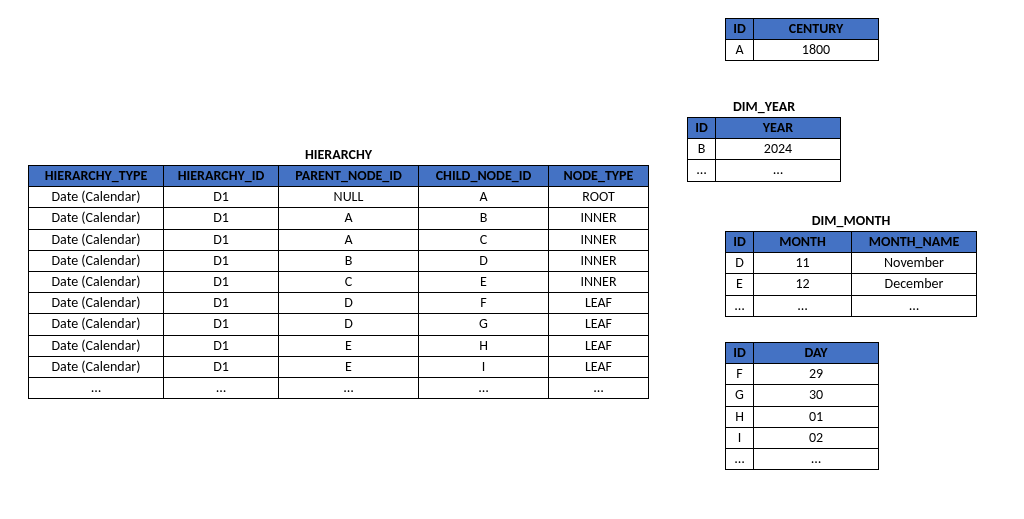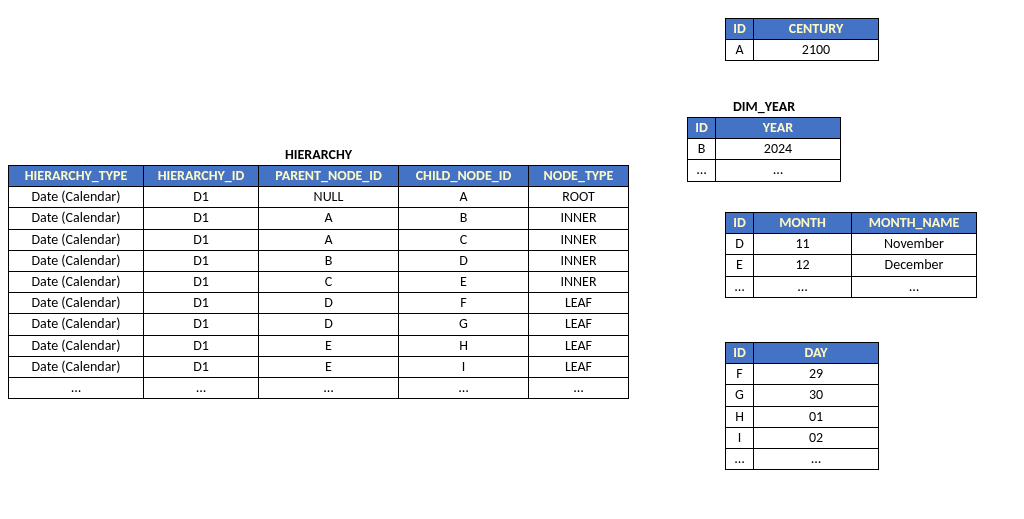--- a/index.html
+++ b/index.html
@@ -27,25 +27,25 @@
     }
     th, td {
       border: 1px solid #000;
       padding: 1px 6px;
       text-align: center;
       line-height: 1.3;
       font-size: 14px;
     }
     th {
       background: #4472C4;
-      color: #fef9c3;
+      color: #000000;
       font-weight: bold;
     }
     
-    #hierarchy-block { left: 8px; top: 146px; }
+    #hierarchy-block { left: 28px; top: 146px; }
     #century-block { left: 725px; top: 18px; }
     #year-block { left: 687px; top: 98px; }
     #month-block { left: 725px; top: 212px; }
     #day-block { left: 725px; top: 342px; }
     
     #hierarchy-table th:nth-child(1), #hierarchy-table td:nth-child(1) { min-width: 135px; }
     #hierarchy-table th:nth-child(2), #hierarchy-table td:nth-child(2) { min-width: 115px; }
     #hierarchy-table th:nth-child(3), #hierarchy-table td:nth-child(3) { min-width: 140px; }
     #hierarchy-table th:nth-child(4), #hierarchy-table td:nth-child(4) { min-width: 130px; }
     #hierarchy-table th:nth-child(5), #hierarchy-table td:nth-child(5) { min-width: 100px; }
@@ -150,21 +150,21 @@
   <table id="century-table">
     <thead>
         <tr>
       <th class="col-id">ID</th>
       <th class="col-val">CENTURY</th>
     </tr>
       </thead>
     <tbody id="century-body">
         <tr>
           <td class="col-id">A</td>
-          <td class="col-val">2100</td>
+          <td class="col-val">1800</td>
         </tr>
       </tbody>
   </table>
 </div>
 
 <div class="table-block" id="year-block">
   <div class="table-title">DIM_YEAR</div>
   <table id="year-table">
     <thead>
         <tr>
@@ -179,20 +179,21 @@
         </tr>
         <tr>
           <td class="col-id">…</td>
           <td class="col-val">…</td>
         </tr>
       </tbody>
   </table>
 </div>
 
 <div class="table-block" id="month-block">
+  <div class="table-title">DIM_MONTH</div>
   <table id="month-table">
     <thead>
         <tr>
       <th class="col-id">ID</th>
       <th class="col-val">MONTH</th>
       <th class="col-val2">MONTH_NAME</th>
     </tr>
       </thead>
     <tbody id="month-body">
         <tr>

